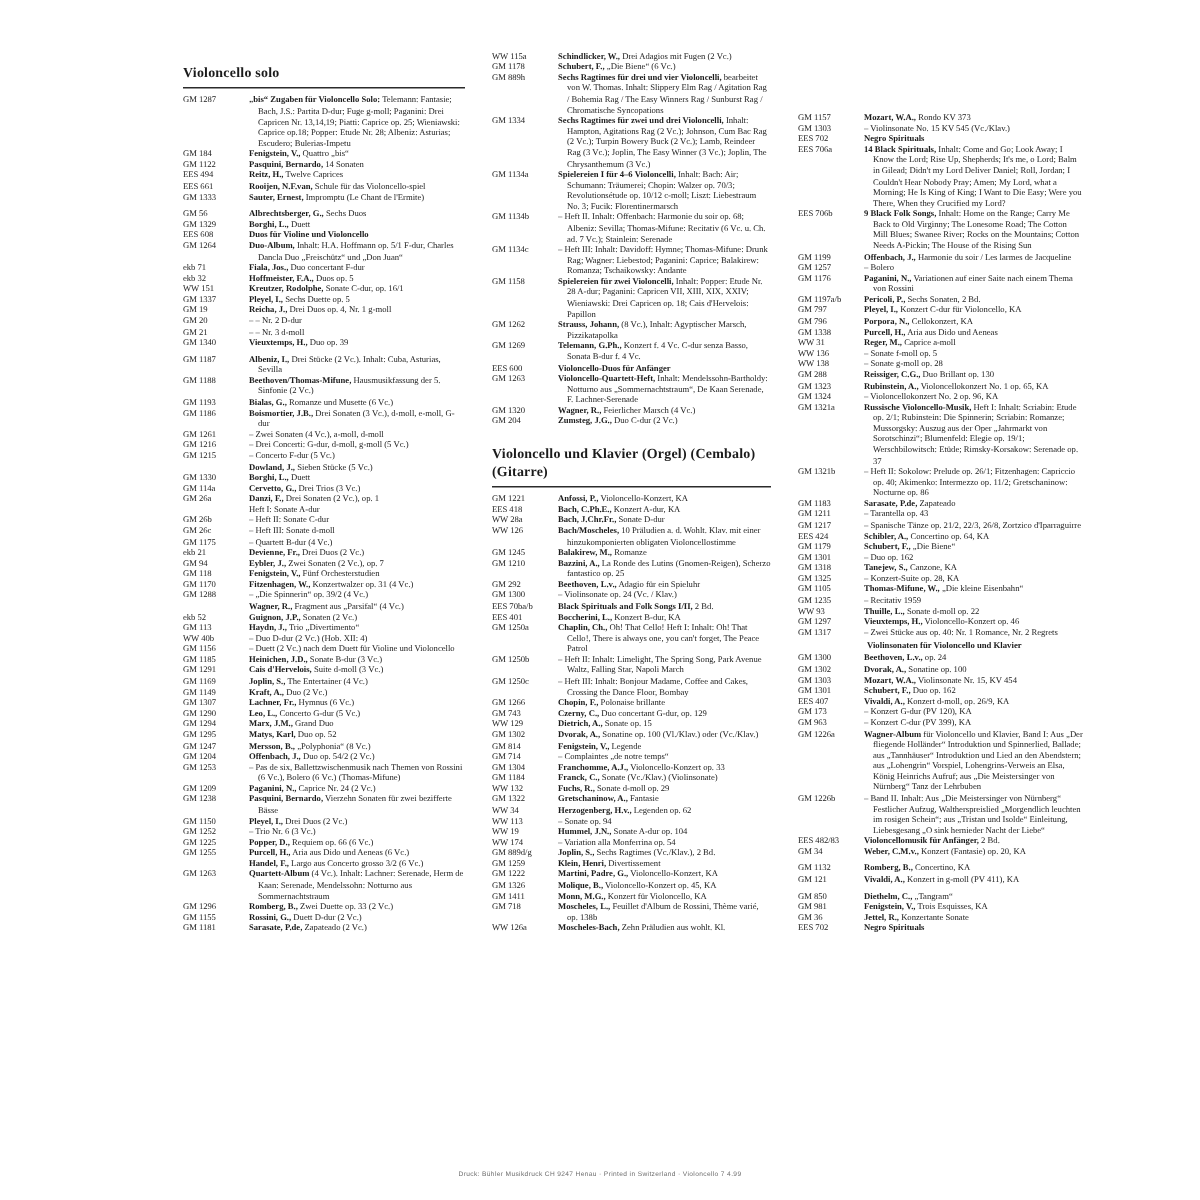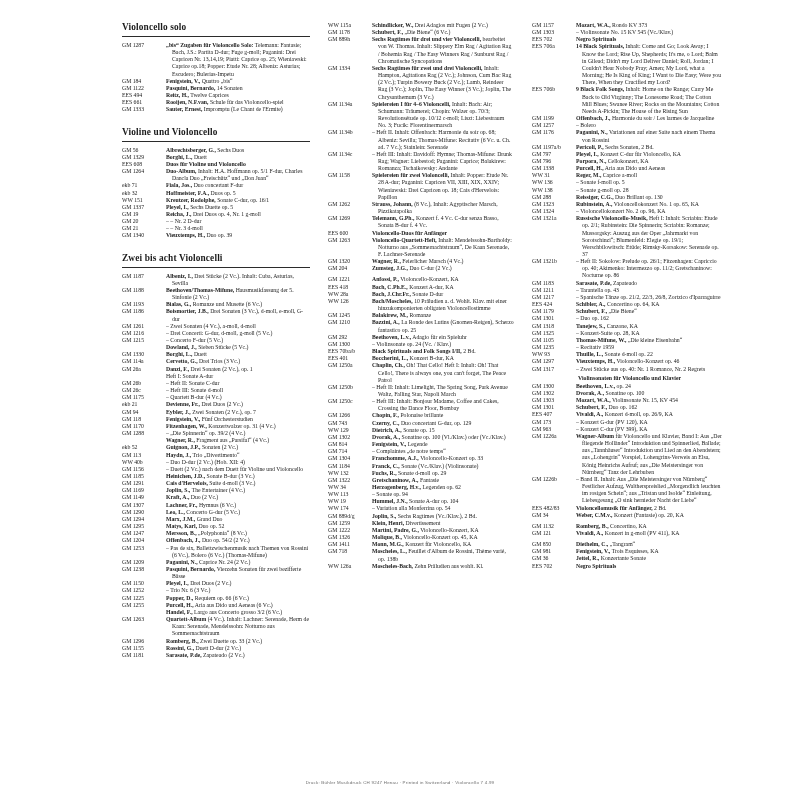--- a/index.html
+++ b/index.html
@@ -4,21 +4,21 @@
 <style>
   html,body{margin:0;padding:0;background:#ffffff;}
   body{
     width:800px;height:800px;overflow:hidden;
     font-family:"Liberation Serif", serif;
     color:#1b1b1b;
     -webkit-font-smoothing:antialiased;
   }
   #page{position:relative;width:800px;height:800px;box-sizing:border-box;
         padding:22px 92px 0 122px;}
-  .cols{display:flex;gap:18px;align-items:flex-start;}
+  .cols{display:flex;gap:18px;align-items:flex-end;margin-top:13px;}
   .col{width:188px;flex:0 0 188px;}
   .col.c2{width:186px;flex:0 0 186px;}
   .col.c3{width:190px;flex:0 0 190px;}
 
   h2.section{
     font-size:9.3px;font-weight:bold;letter-spacing:.15px;
     margin:0 0 1px 0;padding:0 0 2.5px 0;line-height:11.5px;
     border-bottom:1px solid #2b2b2b;
   }
   h2.section.spaced{margin-top:13px;}
@@ -76,21 +76,20 @@
           <span class="txt"><b>Reitz, H.,</b><span> Twelve Caprices</span></span>
         </div>
         <div class="entry">
           <span class="code">EES 661</span>
           <span class="txt"><b>Rooijen, N.F.van,</b><span> Schule für das Violoncello-spiel</span></span>
         </div>
         <div class="entry">
           <span class="code">GM 1333</span>
           <span class="txt"><b>Sauter, Ernest,</b><span> Impromptu (Le Chant de l'Ermite)</span></span>
         </div>
-        <h2 class="section spaced">Violine und Violoncello</h2>
         <div class="after-rule"></div>
         <div class="entry">
           <span class="code">GM 56</span>
           <span class="txt"><b>Albrechtsberger, G.,</b><span> Sechs Duos</span></span>
         </div>
         <div class="entry">
           <span class="code">GM 1329</span>
           <span class="txt"><b>Borghi, L.,</b><span> Duett</span></span>
         </div>
         <div class="entry">
@@ -126,21 +125,20 @@
           <span class="txt"><b></b><span>– – Nr. 2 D-dur</span></span>
         </div>
         <div class="entry">
           <span class="code">GM 21</span>
           <span class="txt"><b></b><span>– – Nr. 3 d-moll</span></span>
         </div>
         <div class="entry">
           <span class="code">GM 1340</span>
           <span class="txt"><b>Vieuxtemps, H.,</b><span> Duo op. 39</span></span>
         </div>
-        <h2 class="section spaced">Zwei bis acht Violoncelli</h2>
         <div class="after-rule"></div>
         <div class="entry">
           <span class="code">GM 1187</span>
           <span class="txt"><b>Albeniz, I.,</b><span> Drei Stücke (2 Vc.). Inhalt: Cuba, Asturias, Sevilla</span></span>
         </div>
         <div class="entry">
           <span class="code">GM 1188</span>
           <span class="txt"><b>Beethoven/Thomas-Mifune,</b><span> Hausmusikfassung der 5. Sinfonie (2 Vc.)</span></span>
         </div>
         <div class="entry">
@@ -374,20 +372,21 @@
           <span class="txt"><b>Violoncello-Quartett-Heft,</b><span> Inhalt: Mendelssohn-Bartholdy: Notturno aus „Sommernachtstraum“, De Kaan Serenade, F. Lachner-Serenade</span></span>
         </div>
         <div class="entry">
           <span class="code">GM 1320</span>
           <span class="txt"><b>Wagner, R.,</b><span> Feierlicher Marsch (4 Vc.)</span></span>
         </div>
         <div class="entry">
           <span class="code">GM 204</span>
           <span class="txt"><b>Zumsteg, J.G.,</b><span> Duo C-dur (2 Vc.)</span></span>
         </div>
+        <h2 class="section spaced">Violoncello und Klavier (Orgel) (Cembalo) (Gitarre)</h2>
         <div class="after-rule"></div>
         <div class="entry">
           <span class="code">GM 1221</span>
           <span class="txt"><b>Anfossi, P.,</b><span> Violoncello-Konzert, KA</span></span>
         </div>
         <div class="entry">
           <span class="code">EES 418</span>
           <span class="txt"><b>Bach, C.Ph.E.,</b><span> Konzert A-dur, KA</span></span>
         </div>
         <div class="entry">

